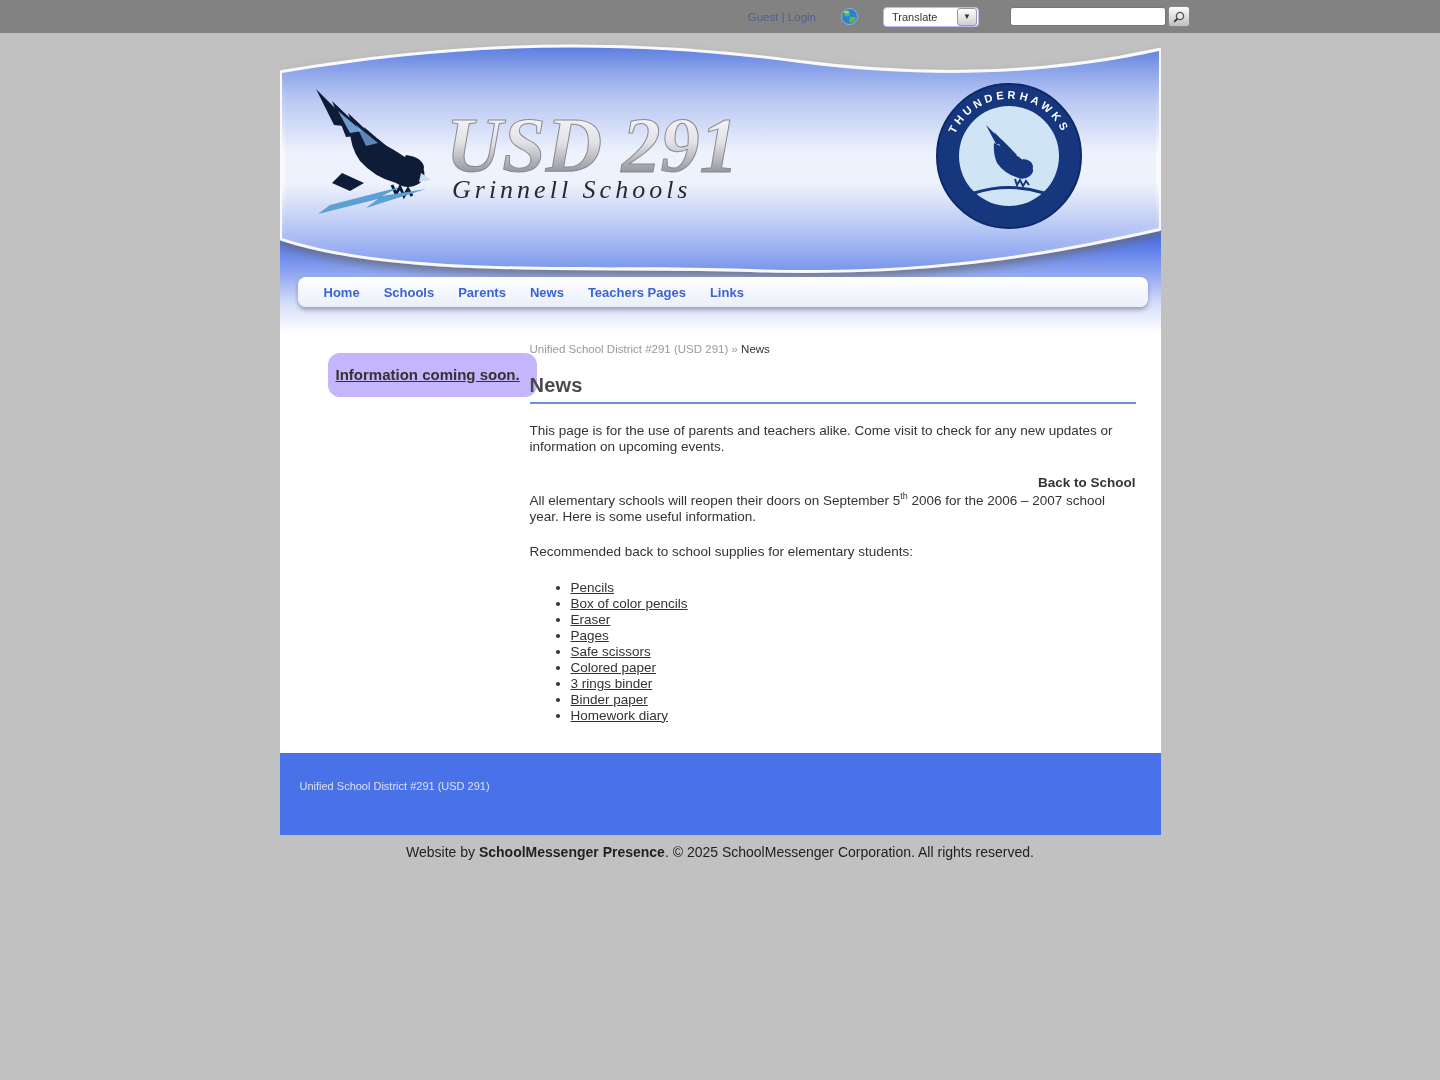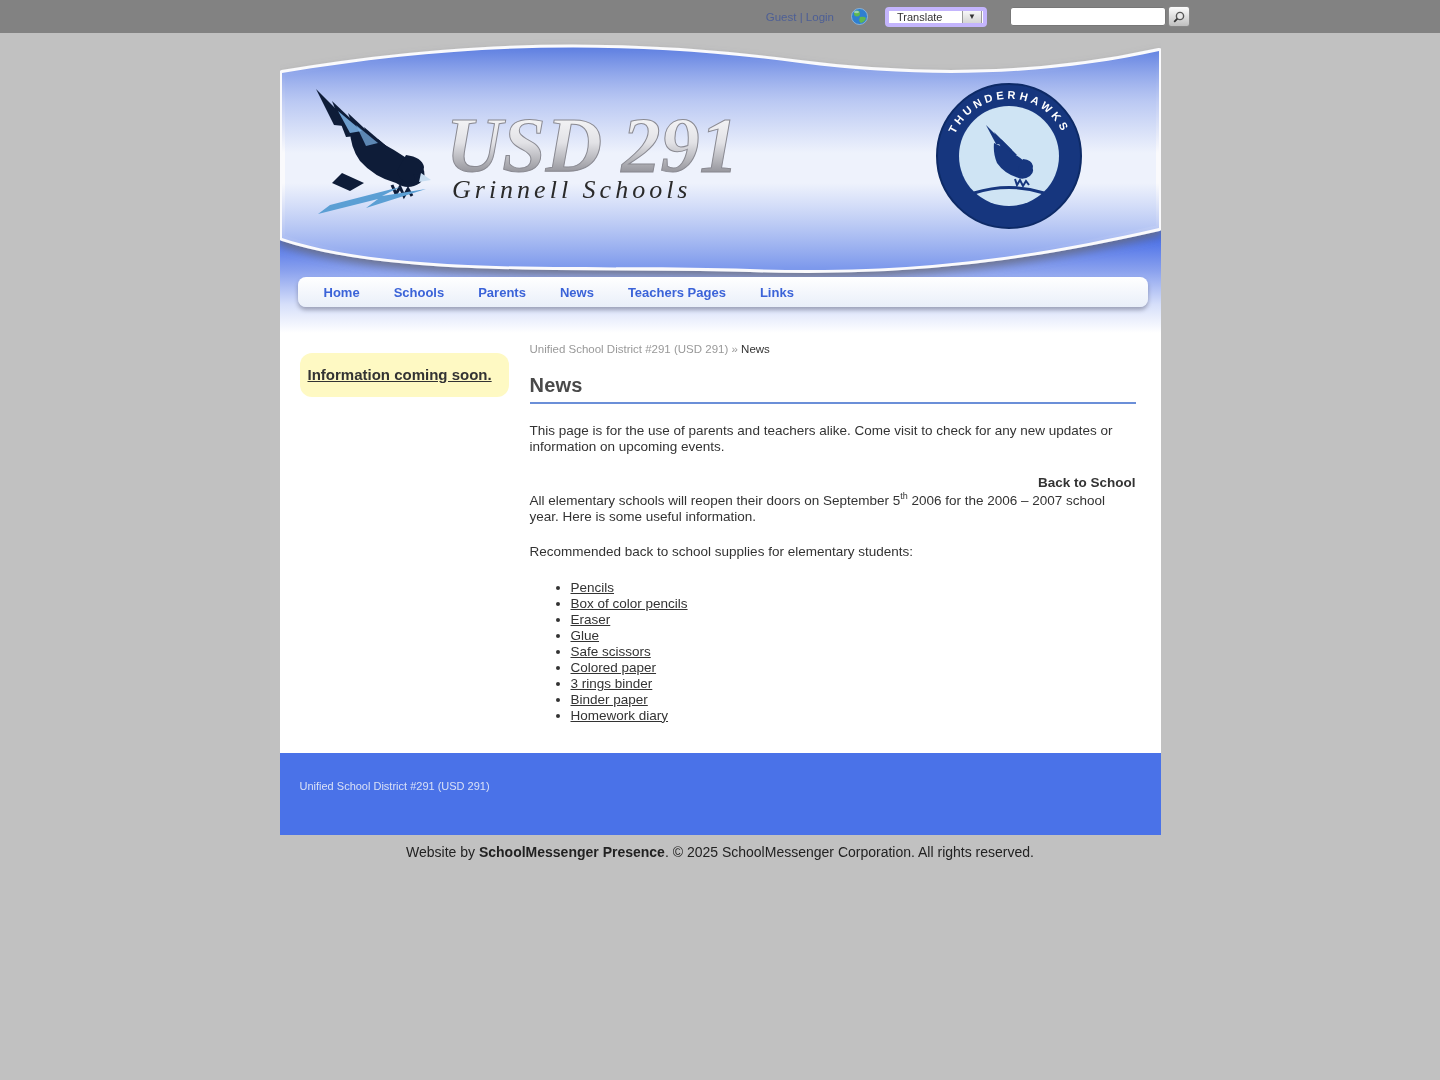--- a/index.html
+++ b/index.html
@@ -1,47 +1,47 @@
 <!DOCTYPE html>
 <html><head>
 <meta charset="utf-8">
 <style>
   * { margin:0; padding:0; box-sizing:border-box; }
   html,body { width:1440px; height:1080px; background:#c1c1c1; font-family:"Liberation Sans", sans-serif; overflow:hidden; }
 
   
-  .topbar { height:33px; background:#828282; display:flex; align-items:center; justify-content:flex-end; padding-right:250px; gap:17px; }
+  .topbar { height:33px; background:#828282; display:flex; align-items:center; justify-content:flex-end; padding-right:250px; gap:25px; }
   .guest-login { font-size:11.5px; color:#4d5f96; white-space:nowrap; }
   .guest-login a { color:#4d5f96; text-decoration:none; cursor:pointer; }
   .globe { width:17px; height:17px; display:inline-block; }
-  .translate-widget { display:flex; align-items:center; background:#fff; border:4px solid #c4b5fd; border-radius:4px; height:20px; overflow:hidden; }
+  .translate-widget { display:flex; align-items:center; background:#fff; border:1px solid #c4b5fd; border-radius:4px; height:20px; overflow:hidden; }
   .translate-label { font-size:11px; color:#333; padding:0 8px; width:72px; }
   .translate-arrow-btn { width:20px; height:18px; margin:1px; border:1px solid #999; border-radius:3px;
       background:linear-gradient(#fdfdfd,#cfcfcf); display:flex; align-items:center; justify-content:center;
       font-size:8px; color:#333; cursor:pointer; }
   .search-group { display:flex; align-items:center; gap:2px; margin-left:6px; }
   .search-input { width:156px; height:19px; border:1px solid #777; border-radius:3px; padding:0 6px; font-size:11px; background:#fff; }
   .search-btn { width:22px; height:21px; border:1px solid #888; border-radius:3px;
       background:linear-gradient(#fdfdfd,#bfbfbf); display:flex; align-items:center; justify-content:center; cursor:pointer; }
 
   
   .page { width:881px; margin:0 auto; }
 
   
   .header { position:relative; height:300px; }
   .header svg.banner { position:absolute; left:0; top:0; }
   .navbar { position:absolute; left:18px; top:244px; width:850px; height:30px;
       background:linear-gradient(#ffffff,#e9eff9); border-radius:8px;
-      box-shadow:0 3px 4px rgba(40,40,60,.35); display:flex; align-items:center; padding-left:26px; gap:34px; }
+      box-shadow:0 3px 4px rgba(40,40,60,.35); display:flex; align-items:center; padding-left:26px; gap:24px; }
   .navbar a { font-size:13px; font-weight:bold; color:#3b63d8; text-decoration:none; cursor:pointer; white-space:nowrap; }
 
   
   .content { background:#ffffff; min-height:420px; display:flex; }
   .sidebar { width:250px; padding:20px 0 0 20px; }
-  .sidebar-box { width:209px; background:#fef9c3; border-radius:12px; padding:13px 8px; }
+  .sidebar-box { width:209px; background:#c4b5fd; border-radius:12px; padding:13px 8px;margin-left:28px; }
   .sidebar-box span { font-size:15px; font-weight:bold; color:#333; text-decoration:underline; }
   .mainc { flex:1; padding:8px 25px 0 0; max-width:631px; }
   .breadcrumb { font-size:11.5px; color:#999; margin-top:2px; }
   .breadcrumb .bc-parent { color:#999; text-decoration:none; cursor:pointer; }
   .breadcrumb .bc-current { color:#333; }
   h1.page-title { font-size:20px; color:#4a4a4a; font-weight:bold; margin:19px 0 5px; letter-spacing:.2px; }
   .title-rule { border:0; border-top:2px solid #6b8fd8; margin:0 0 16px; }
   .mainc p { font-size:13.5px; color:#333; line-height:1.22; margin:19px 0; }
   .section-heading { font-size:13.5px; font-weight:bold; color:#333; margin:16px 0 1px;text-align:right; }
   .mainc p.tight { margin-top:1px; }
@@ -210,21 +210,21 @@
       <div class="section-heading">Back to School</div>
       <p class="tight"><span>All elementary schools will reopen their doors on September 5</span><sup>th</sup><span> 2006 for the 2006 – 2007 school year. Here is some useful information.</span></p>
 
       <p>Recommended back to school supplies for elementary students:</p>
 
       <ul class="supplies">
 
       <li>Pencils</li>
           <li>Box of color pencils</li>
           <li>Eraser</li>
-          <li>Glue</li>
+          <li>Pages</li>
           <li>Safe scissors</li>
           <li>Colored paper</li>
           <li>3 rings binder</li>
           <li>Binder paper</li>
           <li>Homework diary</li>
         </ul>
     </div>
   </div>
 
   <div class="footer">

